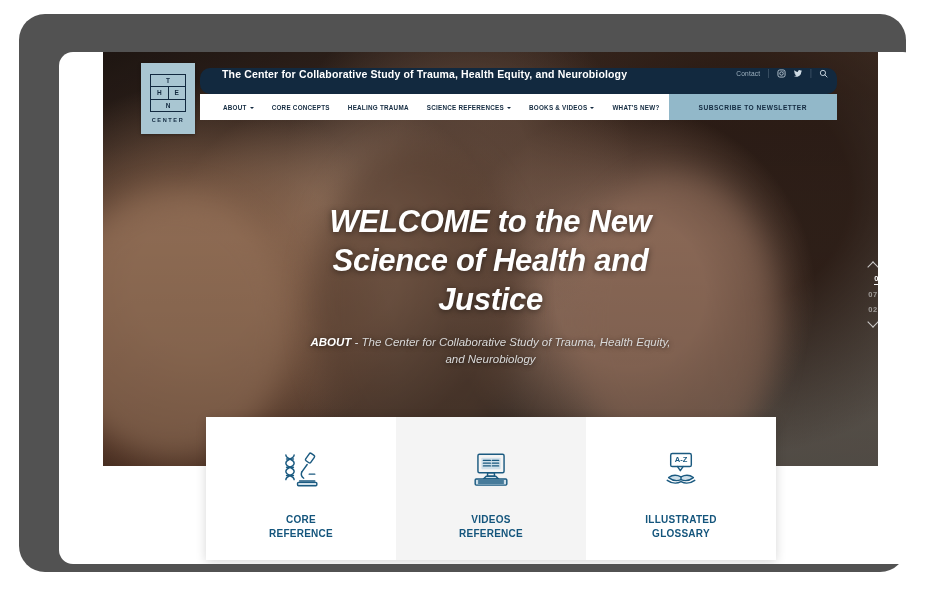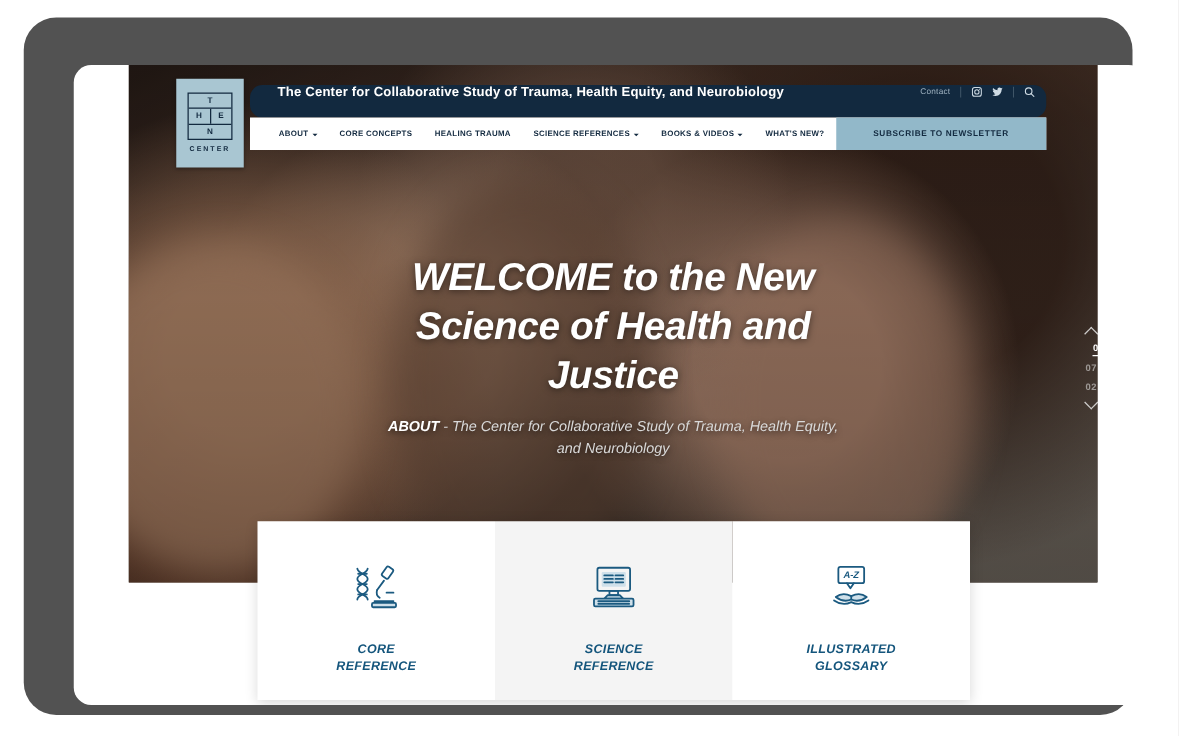--- a/index.html
+++ b/index.html
@@ -193,21 +193,20 @@
     display: flex;
     box-shadow: 0 2px 10px rgba(0,0,0,0.16);
     z-index: 6;
   }
   .card {
     flex: 1;
     display: flex; flex-direction: column;
     align-items: center; justify-content: center;
     background: #ffffff;
     padding-top: 6px;
-    font-style: italic;
   }
   .card.alt { background: #f4f4f4; }
   .card-icon {
     height: 54px; display: flex; align-items: center; justify-content: center;
   }
   .card-label {
     margin-top: 16px;
     color: #14557c; font-size: 10px; font-weight: bold;
     line-height: 1.35; text-align: center; letter-spacing: 0.25px;
     white-space: pre-line;
@@ -343,21 +342,21 @@
               <line x1="34" y1="22" x2="43" y2="22"></line>
             <line x1="21" y1="26" x2="31" y2="26"></line>
               <line x1="34" y1="26" x2="43" y2="26"></line>
             <path d="M27 36 h10 v5 h-10 z"></path>
             <path d="M25 41 h14 l4 4 h-22 z" fill="#cfe0ea"></path>
             <rect x="9" y="45" width="46" height="9" rx="1.6" fill="#cfe0ea"></rect>
             <line x1="14" y1="48" x2="50" y2="48"></line>
             <line x1="14" y1="51" x2="50" y2="51"></line>
           </svg>
         </div>
-        <div class="card-label">SCIENCE
+        <div class="card-label">VIDEOS
 REFERENCE</div>
       </div>
 
       <div class="card">
         <div class="card-icon">
           <svg width="44" height="44" viewBox="0 0 64 64" fill="none" stroke="#1b5a80" stroke-width="2.1" stroke-linecap="round" stroke-linejoin="round">
             <rect x="17" y="8" width="30" height="19" rx="2.4"></rect>
             <path d="M27 27 l4 6 l4 -6"></path>
             <text x="32" y="21" font-family="Liberation Sans, sans-serif" font-size="11" font-weight="bold" fill="#1b5a80" stroke="none" text-anchor="middle">A-Z</text>
             <path d="M32 42 q-10 -5 -18 1 q9 7 18 3 q9 4 18 -3 q-8 -6 -18 -1 z" fill="#cfe0ea"></path>

